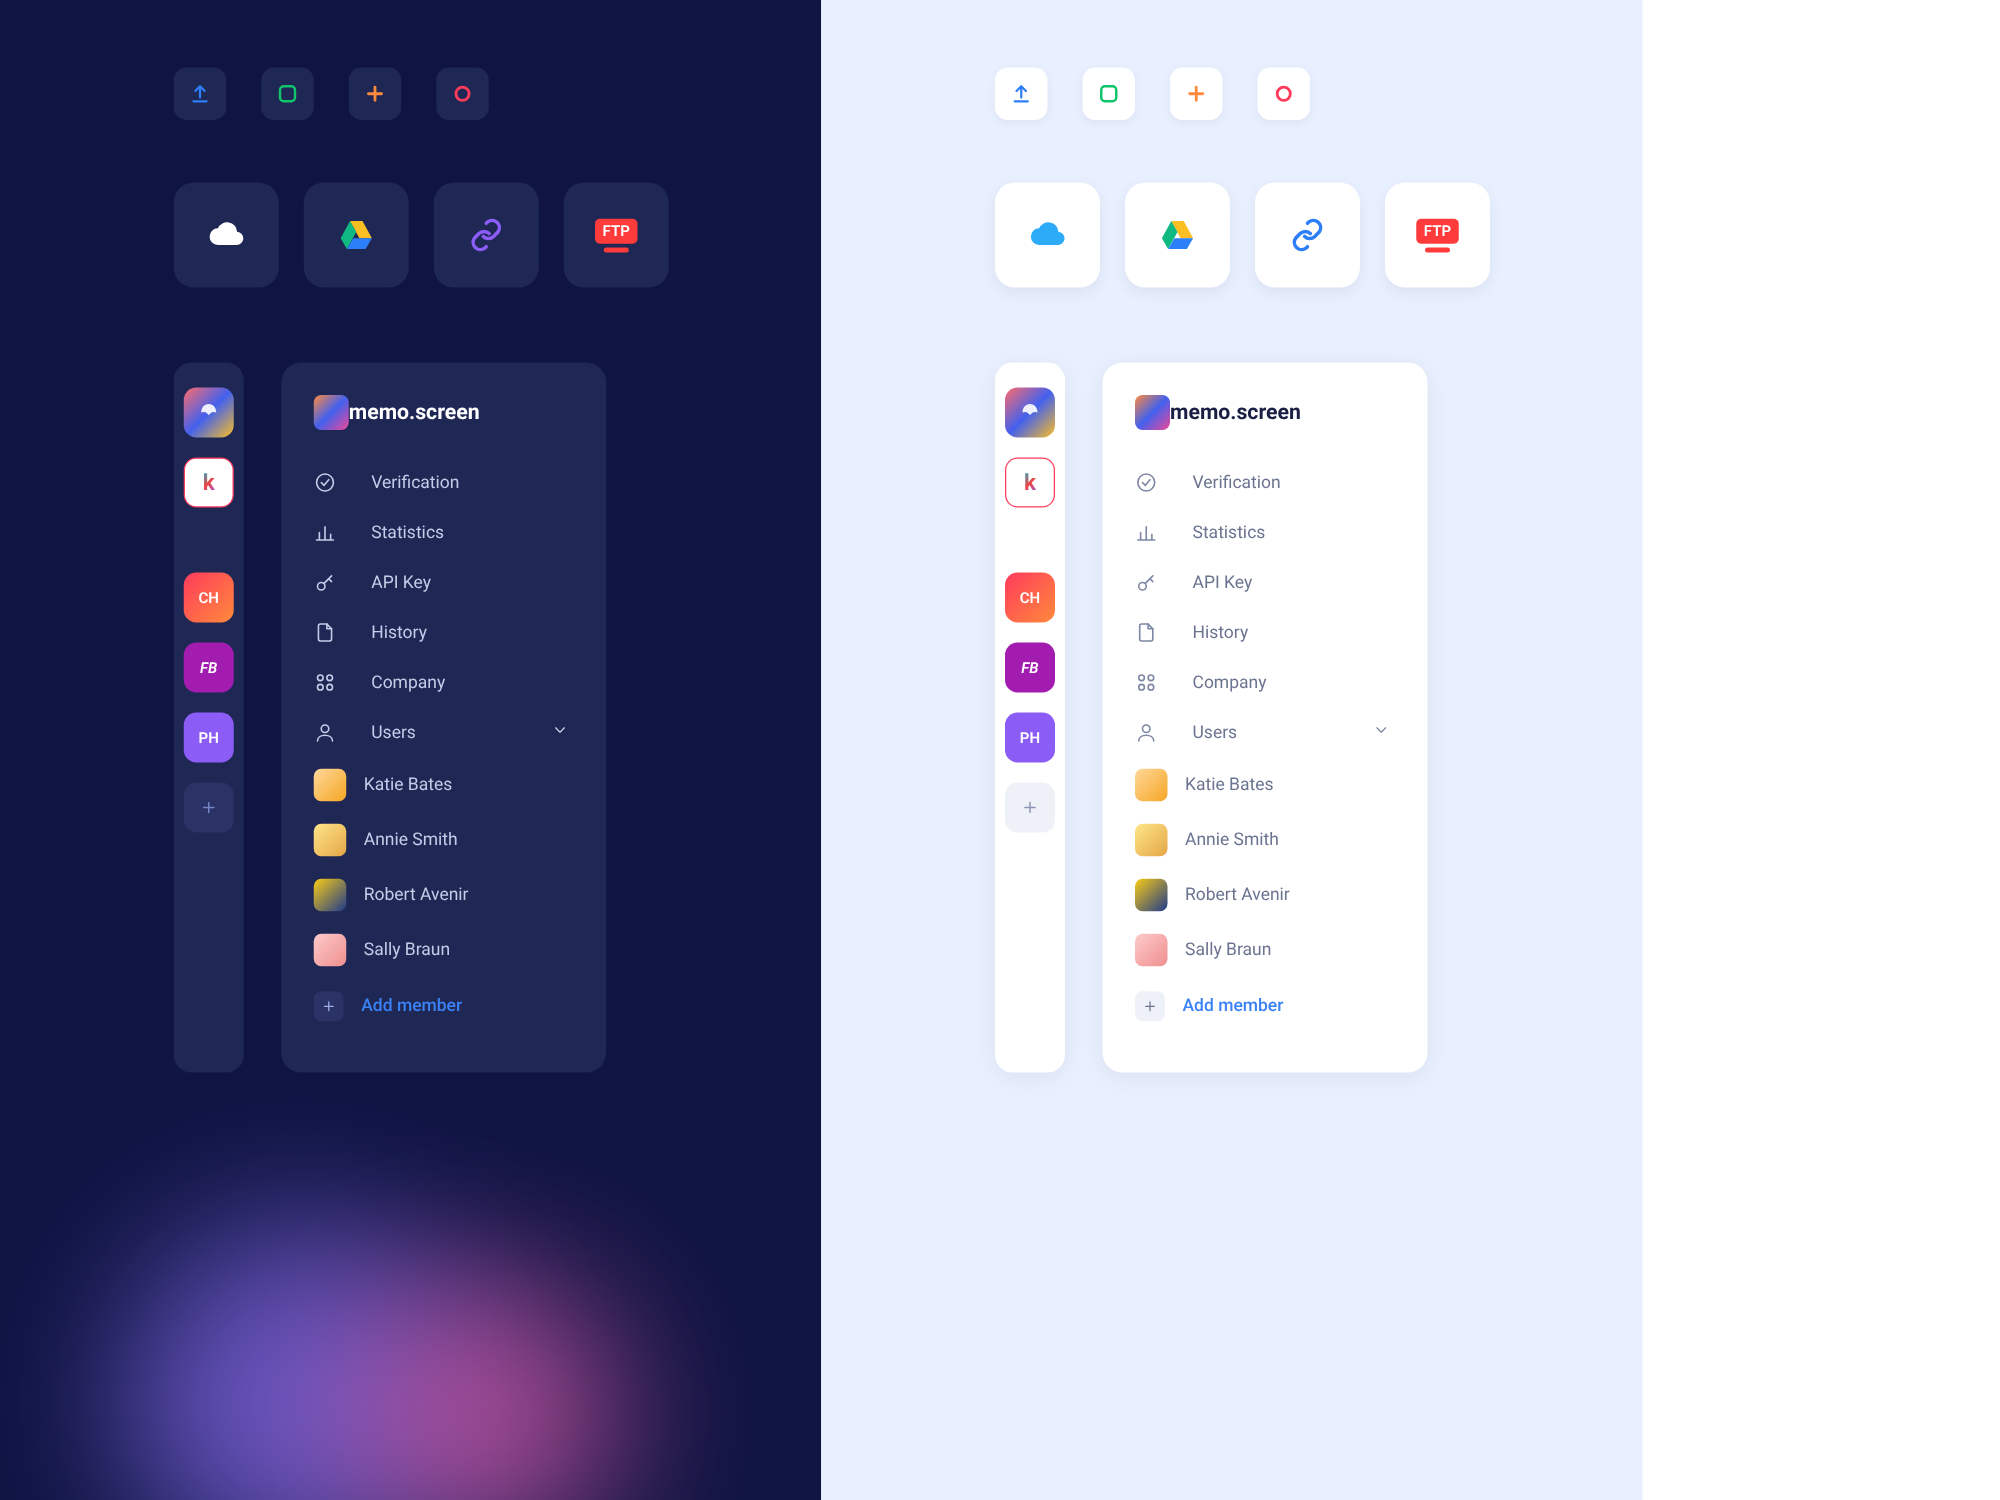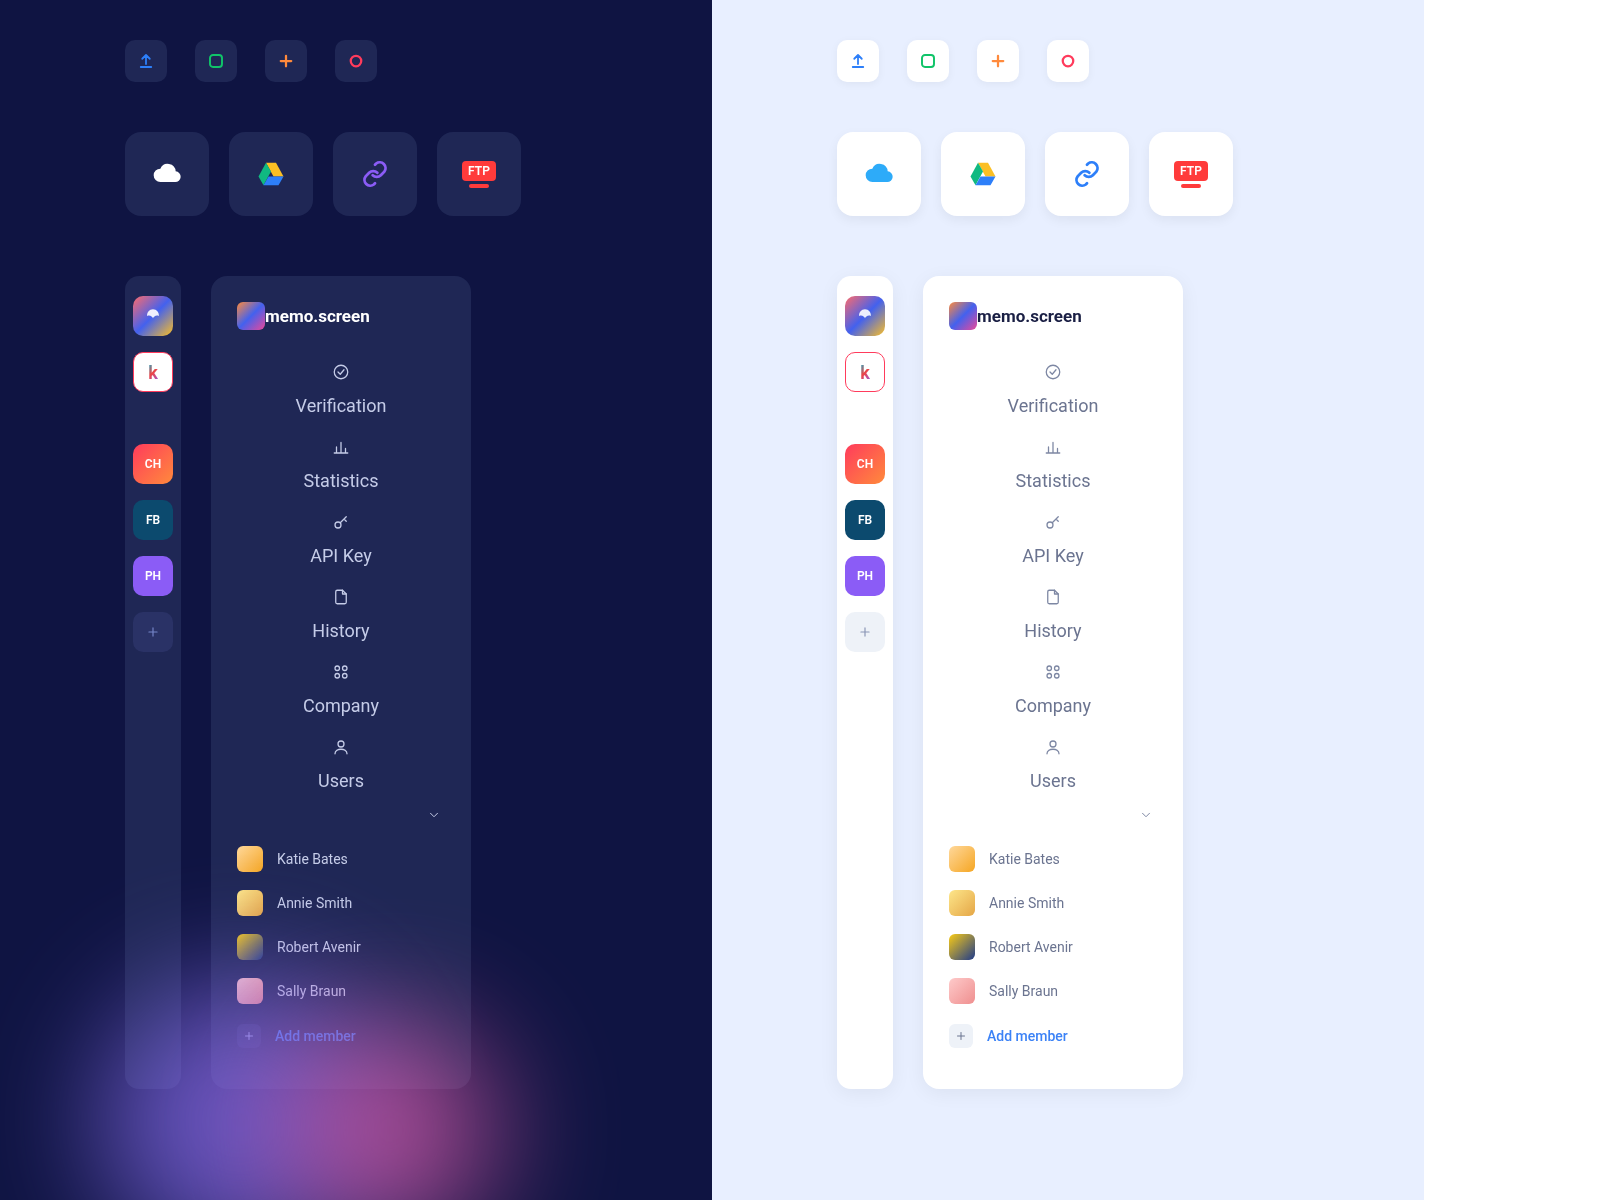--- a/index.html
+++ b/index.html
@@ -1,17 +1,17 @@
 <!DOCTYPE html>
 <html><head>
 <meta charset="utf-8">
 <style>
 * { margin: 0; padding: 0; box-sizing: border-box; font-family: -apple-system, BlinkMacSystemFont, 'Segoe UI', Roboto, sans-serif; }
 body { width: 1600px; height: 1200px; display: flex; overflow: hidden; }
-.half { width: 712px; height: 1200px; position: relative; padding: 40px; }
+.half { width: 657px; height: 1200px; position: relative; padding: 54px; }
 .dark { background: #0f1442; }
 .light { background: #e8efff; }
 
 
 .glow { position: absolute; border-radius: 50%; filter: blur(60px); opacity: 0.7; }
 .glow1 { width: 280px; height: 280px; background: #8a6ff0; bottom: -60px; left: 100px; }
 .glow2 { width: 220px; height: 220px; background: #d85aa6; bottom: -40px; left: 280px; }
 
 
 .icon-row { display: flex; gap: 28px; margin-bottom: 50px; justify-content: flex-start; padding-left: 85px; }
@@ -29,37 +29,37 @@
 .main { display: flex; gap: 30px; padding-left: 85px; }
 
 
 .rail { width: 56px; display: flex; flex-direction: column; gap: 16px; border-radius: 14px; padding: 20px 8px; }
 .dark .rail { background: #1f2755; }
 .light .rail { background: #fff; box-shadow: 0 4px 20px rgba(0,0,0,0.06); }
 .ws-btn { width: 40px; height: 40px; border-radius: 10px; display: flex; align-items: center; justify-content: center; cursor: pointer; font-size: 12px; font-weight: 600; color: #fff; }
 .ws-logo { background: linear-gradient(135deg, #ff6b6b, #4361ee, #fbbf24); }
 .ws-k { background: #fff; border: 1.5px solid #ff3b5c; }
 .ws-ch { background: linear-gradient(135deg, #ff3b5c, #ff8a3c); margin-top: 36px; }
-.ws-fb { background: #0c4a6e; }
+.ws-fb { background: #a21caf; font-style: italic; }
 .ws-ph { background: #8b5cf6; }
 .ws-add { display:flex; align-items:center; justify-content:center;}
 .dark .ws-add { background: #2a3266; color: #7585c8; }
 .light .ws-add { background: #eef2f8; color: #8a95b5; }
 
 
 .panel { width: 260px; border-radius: 16px; padding: 26px 0 30px 0; }
 .dark .panel { background: #1f2755; }
 .light .panel { background: #fff; box-shadow: 0 4px 20px rgba(0,0,0,0.06); }
 .panel-header { display: flex; align-items: center; padding: 0 26px 22px 26px; }
 .panel-logo { width: 28px; height: 28px; border-radius: 6px; background: linear-gradient(135deg, #ff8a3c, #4361ee, #ec4899); }
 .panel-title { font-size: 17px; font-weight: 700; }
 .dark .panel-title { color: #fff; }
 .light .panel-title { color: #1a1f44; }
 
-.nav-item { display: flex; align-items: center; gap: 14px; padding: 11px 26px; cursor: pointer; font-size: 18px; flex-direction: column; }
+.nav-item { display: flex; align-items: center; gap: 28px; padding: 11px 26px; cursor: pointer; font-size: 14px; }
 .dark .nav-item { color: #c5cce8; }
 .light .nav-item { color: #6b7490; }
 .nav-item .chev { margin-left: auto; margin-right: 4px; }
 .nav-icon { width: 18px; height: 18px; display: flex; align-items: center; justify-content: center; flex-shrink: 0; }
 
 .user-item { display: flex; align-items: center; gap: 14px; padding: 9px 26px; font-size: 14px; cursor: pointer; }
 .dark .user-item { color: #c5cce8; }
 .light .user-item { color: #6b7490; }
 .avatar { width: 26px; height: 26px; border-radius: 6px; flex-shrink: 0; }
 .av1 { background: linear-gradient(135deg, #ffd89b, #f5a623); }

